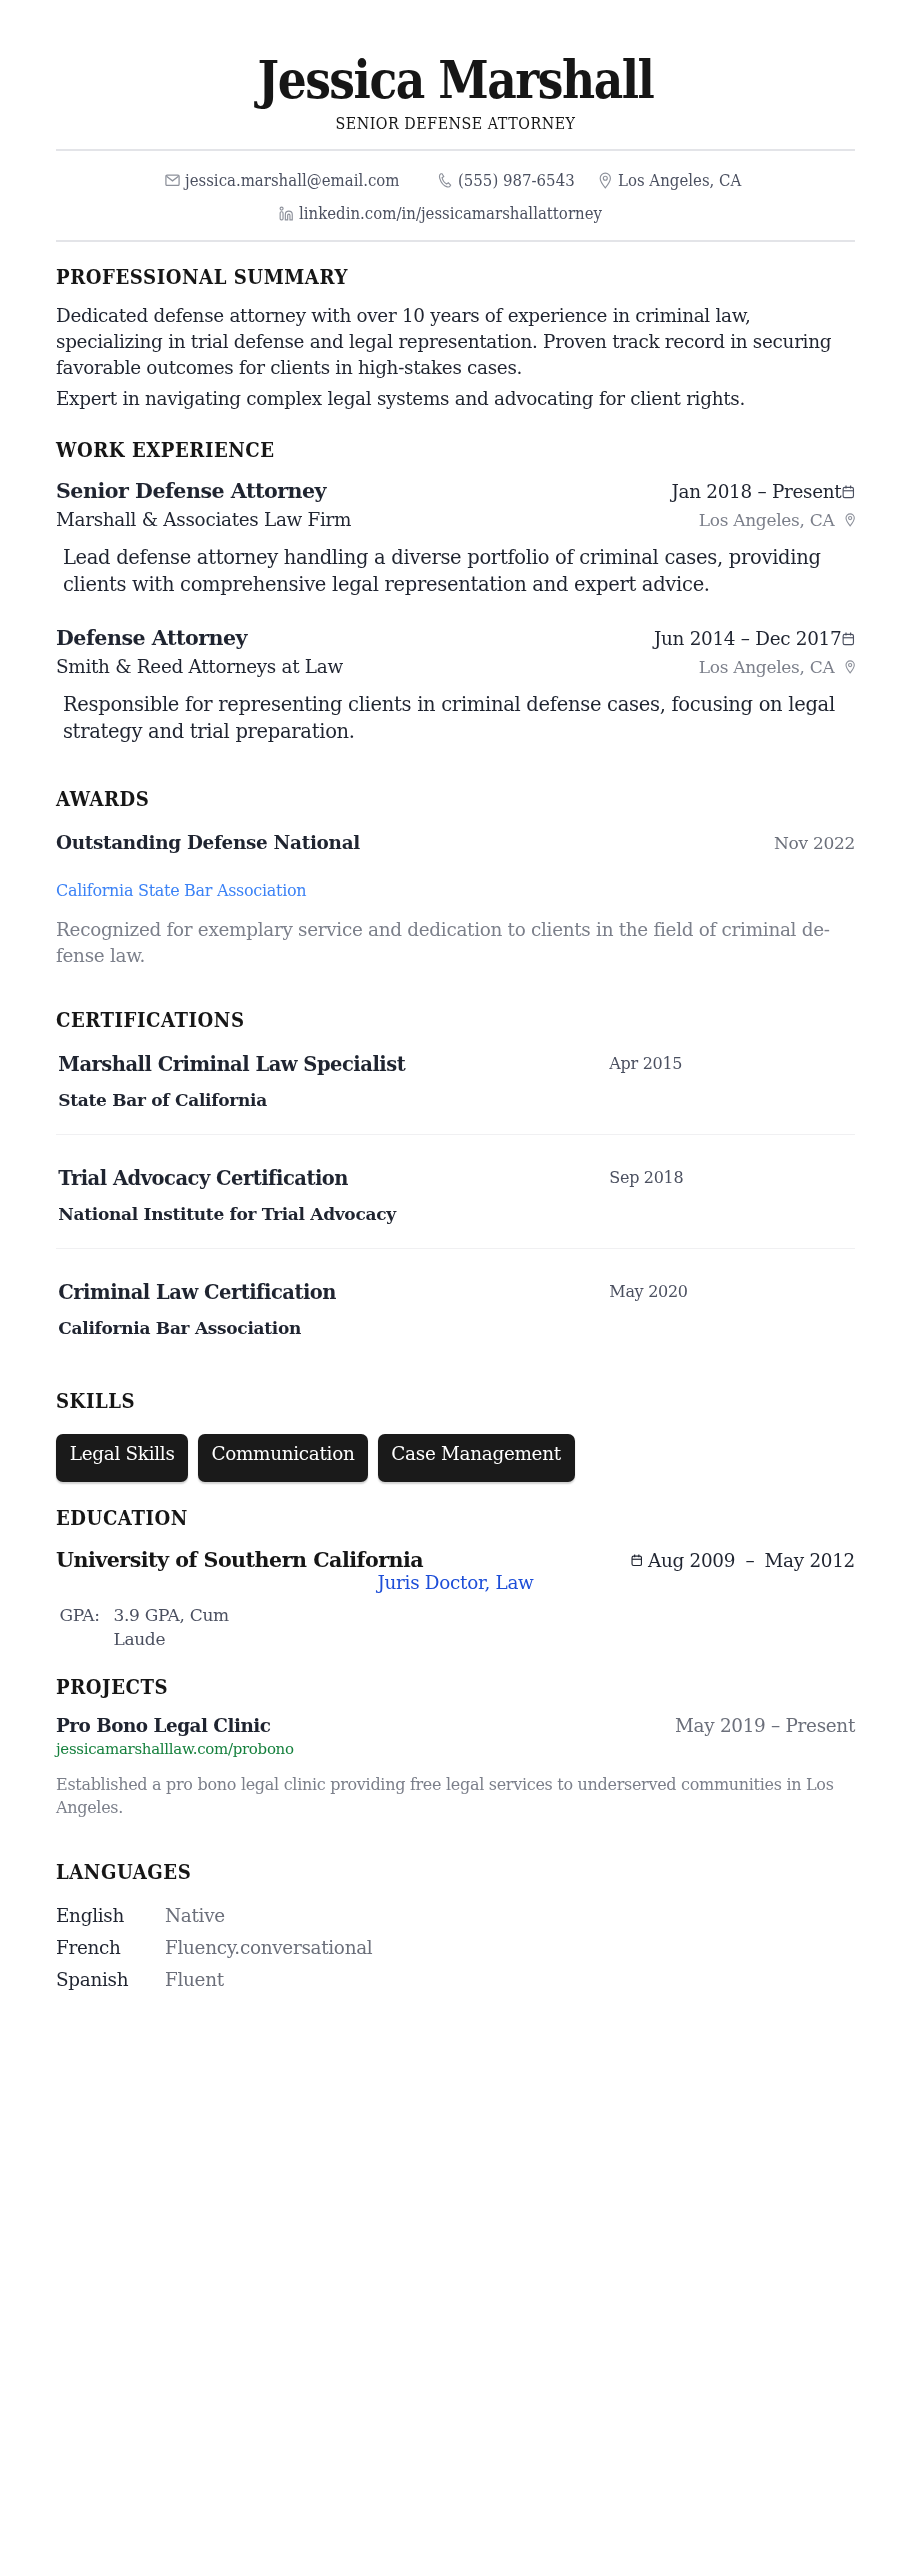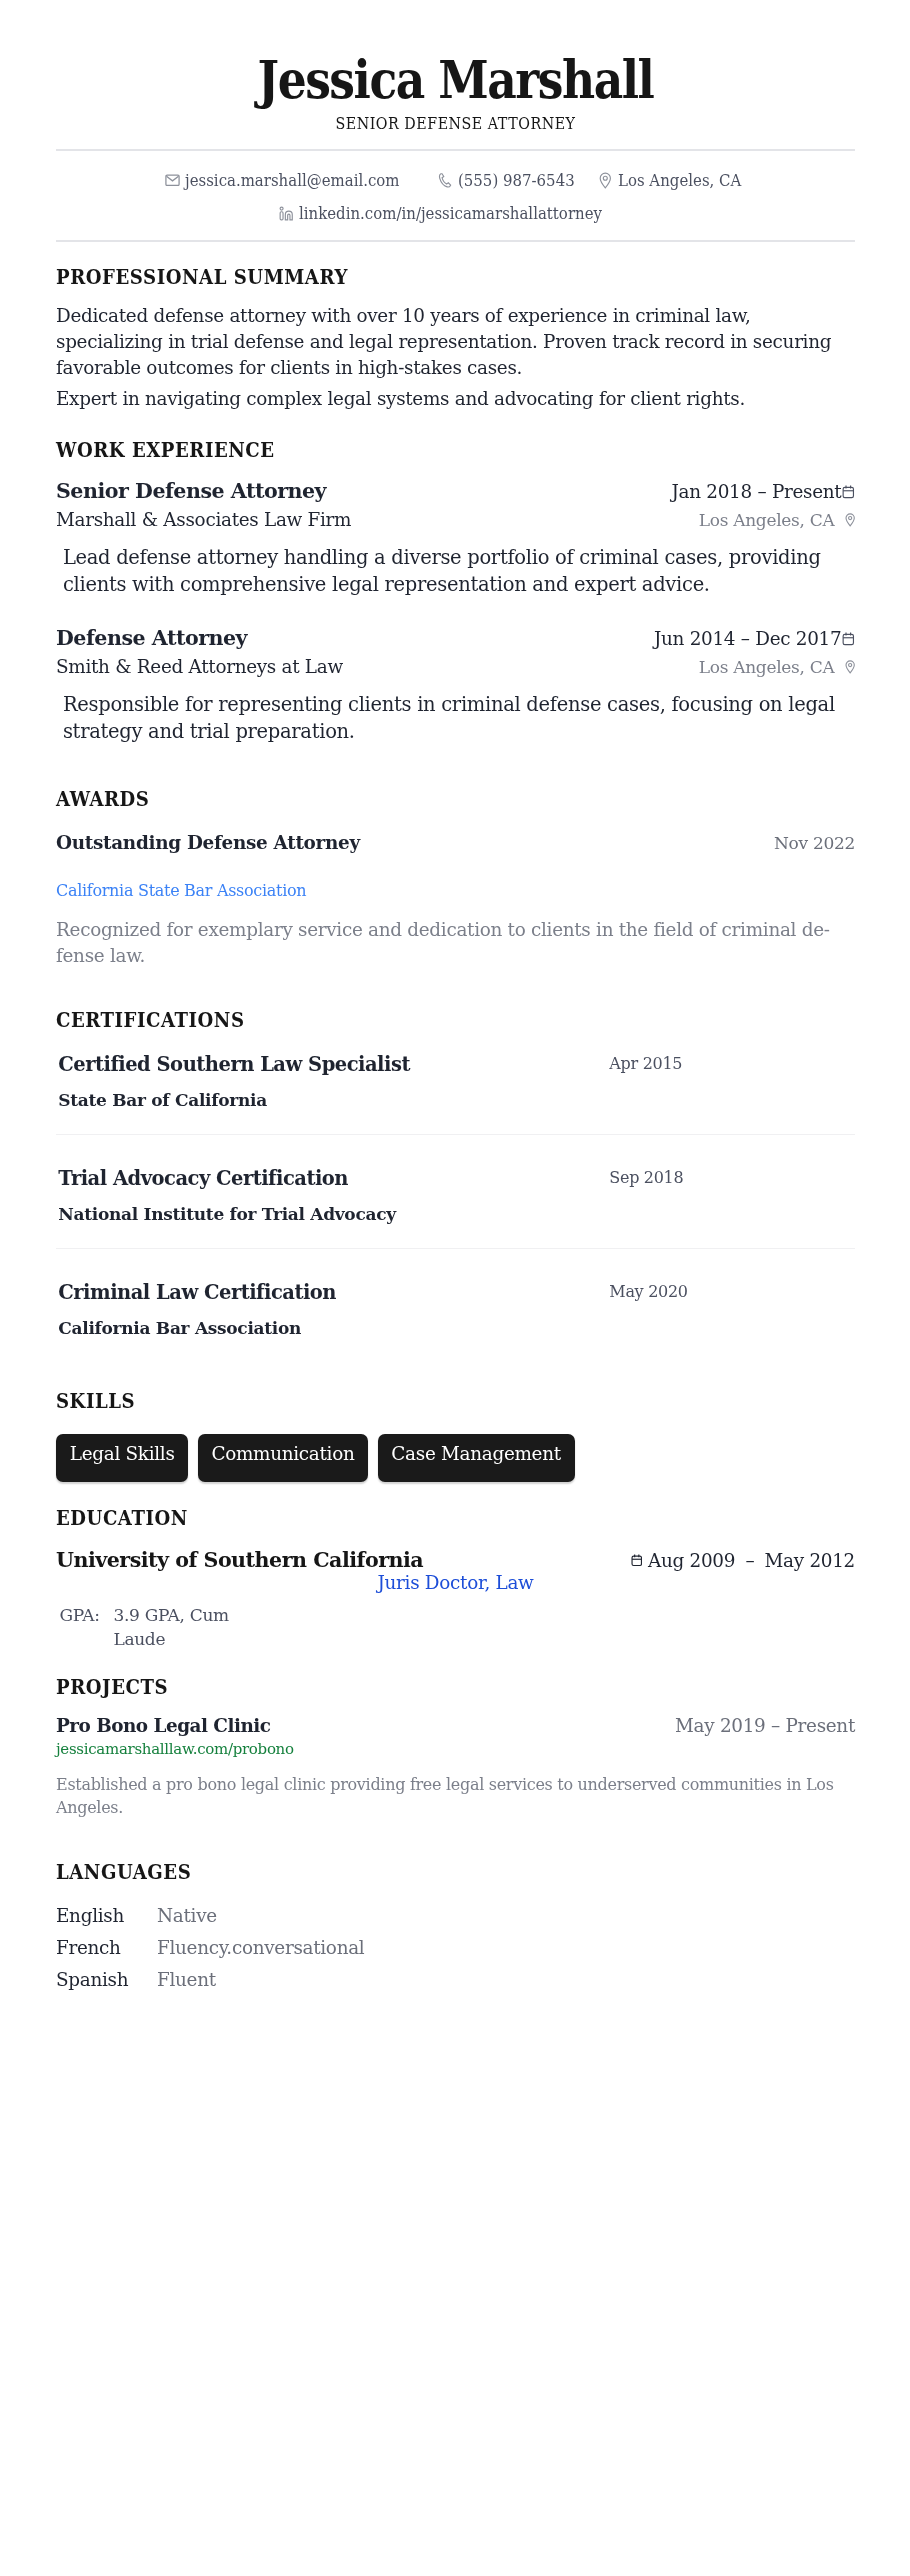--- a/index.html
+++ b/index.html
@@ -111,21 +111,21 @@
 
     .proj { margin-top: 13.8px; }
     .proj-name { font-size: 18.4px; font-weight: 700; color: #1f2430; letter-spacing: -0.5px; }
     .proj-date { font-size: 18.4px; color: #6b6f7a; letter-spacing: -0.3px; }
     .proj-link { margin-top: 4.6px; font-size: 15px; color: #15803d; letter-spacing: -0.3px; }
     .proj-desc { margin-top: 15px; font-size: 16px; line-height: 23px; color: #7b7f8a; letter-spacing: -0.3px; }
 
     .langs { margin-top: 13.8px; }
     .lang-row { display: grid; grid-template-columns: 101px 1fr; font-size: 18.4px; line-height: 32px; letter-spacing: -0.3px; }
     .lang-name { color: #1f2430; }
-    .lang-level { color: #6b6f7a; }
+    .lang-level { color: #6b6f7a; margin-left: 8px; }
 
     .sec-awards { margin-top: 40px; }
     .sec-certs { margin-top: 38px; }
     .sec-skills { margin-top: 26px; }
     .sec-edu { margin-top: 23px; }
     .sec-proj { margin-top: 23px; }
     .sec-lang { margin-top: 40px; }
   </style>
 </head>
 <body>
@@ -253,34 +253,34 @@
         </div>
       </div>
       <p class="job-desc">Responsible for representing clients in criminal defense cases, focusing on legal strate­gy and trial preparation.</p>
     </div>
   </section>
 
   <section class="section sec-awards">
     <h2 class="section-title">AWARDS</h2>
     <div class="award">
       <div class="row-between">
-        <div class="award-title">Outstanding Defense Attorney</div>
+        <div class="award-title">Outstanding Defense National</div>
         <div class="award-date">Nov 2022</div>
       </div>
       <div class="award-issuer">California State Bar Association</div>
       <p class="award-desc">Recognized for exemplary service and dedication to clients in the field of criminal de­fense law.</p>
     </div>
   </section>
 
   <section class="section sec-certs">
     <h2 class="section-title">CERTIFICATIONS</h2>
     <div>
       <div class="cert">
         <div>
-          <div class="cert-name">Certified Southern Law Specialist</div>
+          <div class="cert-name">Marshall Criminal Law Specialist</div>
           <div class="cert-issuer">State Bar of California</div>
         </div>
         <div class="cert-date">Apr 2015</div>
       </div>
       <div class="cert">
         <div>
           <div class="cert-name">Trial Advocacy Certification</div>
           <div class="cert-issuer">National Institute for Trial Advocacy</div>
         </div>
         <div class="cert-date">Sep 2018</div>

